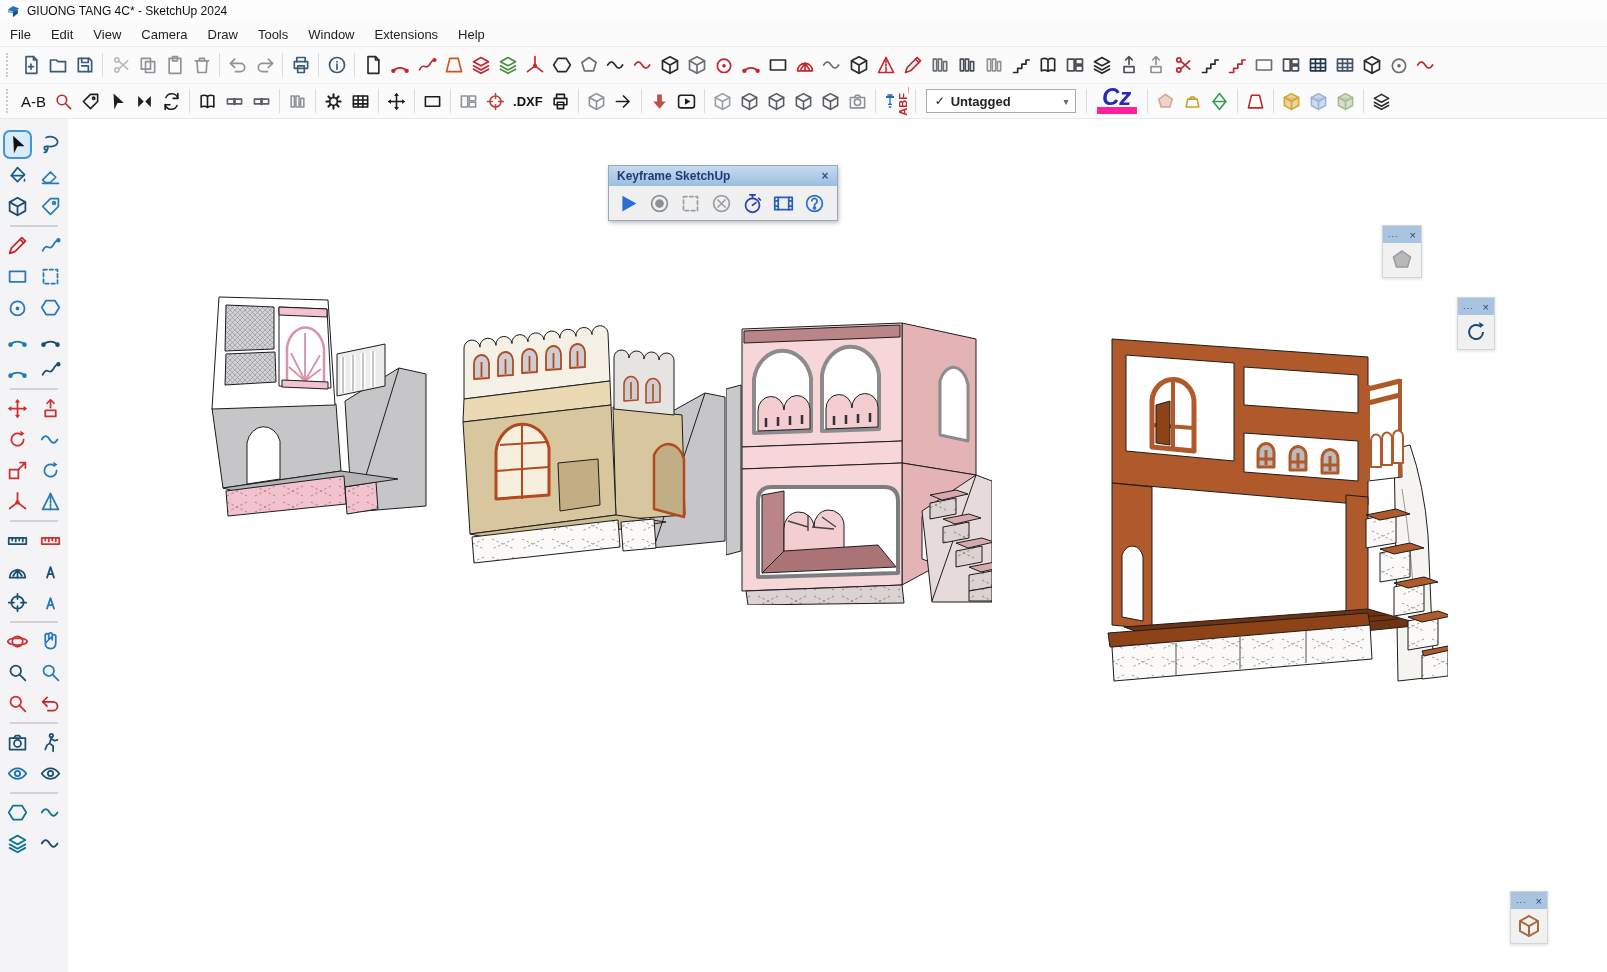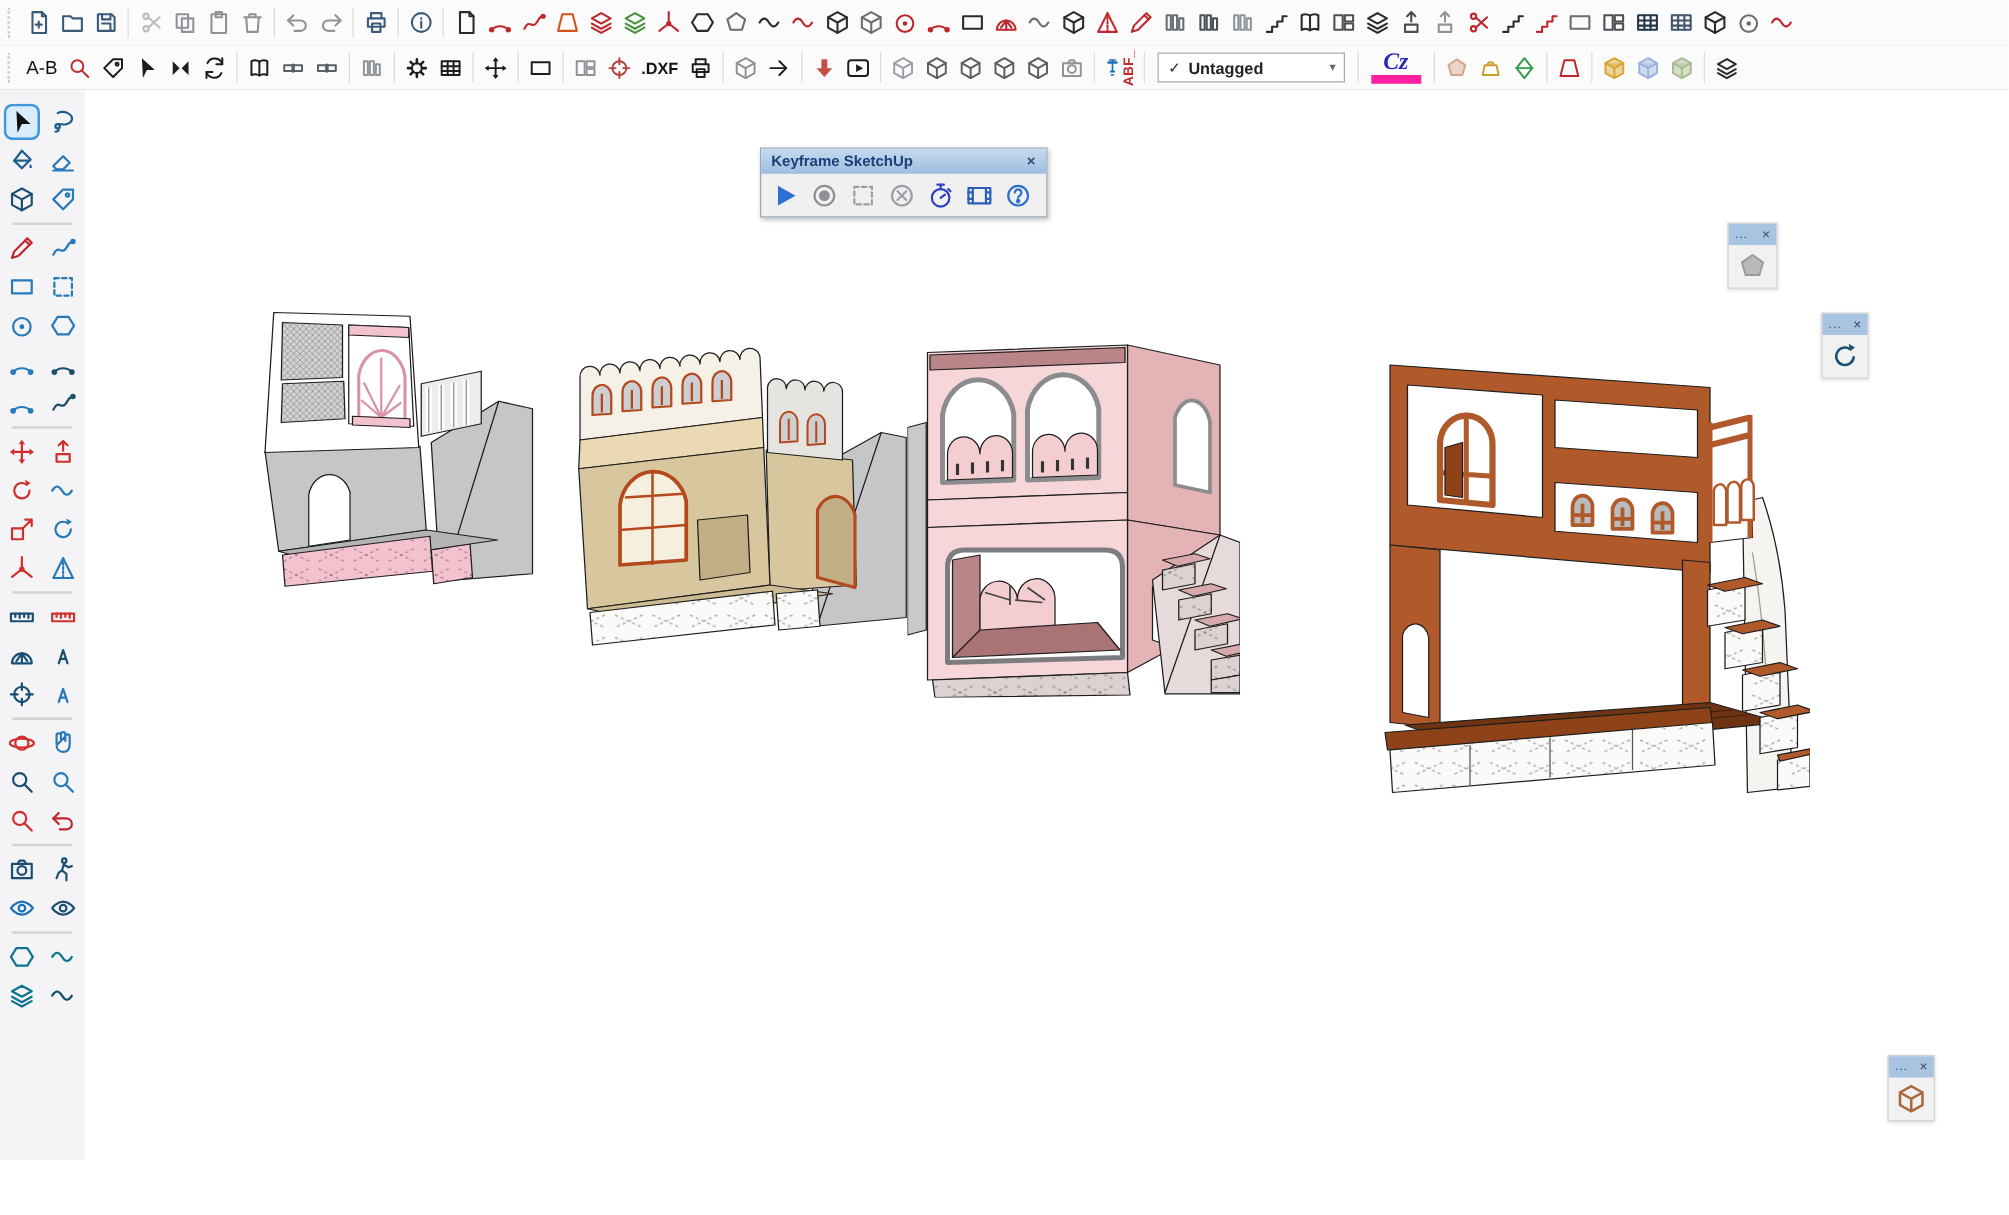--- a/index.html
+++ b/index.html
@@ -18,21 +18,21 @@
   .tbi.bold{font-weight:bold;font-size:13px;}
   .tbi.active{background:#d9ecfb;box-shadow:inset 0 0 0 2px #3f96da;border-radius:7px;}
   .tbsep{width:1px;height:24px;background:#d9dbde;margin:0 4px;flex:0 0 auto;}
   .grip{width:5px;height:24px;border-left:2px dotted #c9ccd0;margin:0 4px 0 2px;flex:0 0 auto;}
   .fillic{fill:currentColor;fill-opacity:.45;}
   
   .w-abf{display:inline-flex;align-items:center;height:30px;margin:0 2px;}
   .w-abf svg{width:16px;height:26px;color:#1b6fb8;}
   .w-abf .vtxt{writing-mode:vertical-rl;transform:rotate(180deg);font-size:11px;font-weight:bold;color:#c0272d;letter-spacing:0;line-height:1;}
   .w-cz{display:inline-flex;flex-direction:column;align-items:center;margin:0 6px;}
-  .w-cz .cz{font-family:Liberation Serif, serif;font-style:italic;font-weight:bold;font-size:19px;color:#2a2ab8;line-height:18px;}
+  .w-cz .cz{font-family:Liberation Sans, sans-serif;font-style:italic;font-weight:bold;font-size:24px;color:#2a2ab8;line-height:18px;}
   .w-cz .bar{width:40px;height:7px;background:#ff1fa0;margin-top:1px;}
   
   .tag-dd{display:inline-flex;align-items:center;width:148px;height:22px;background:#fff;border:1px solid #ababab;margin:0 6px;font-size:13px;color:#222;}
   .tag-dd .chk{margin:0 6px 0 8px;font-size:12px;}
   .tag-dd .val{flex:1;font-weight:bold;}
   .tag-dd .arr{color:#666;font-size:10px;padding:0 6px;border-left:1px solid transparent;}
   
   .workspace{display:flex;height:856px;}
   .left-toolbar{width:68px;background:#f4f4f6;padding-top:10px;flex:0 0 auto;}
   .lt-row{display:flex;justify-content:center;gap:4px;height:31px;align-items:center;}
@@ -329,20 +329,39 @@
         <path d="M4 3l20 10M24 3L4 13" stroke="#b08090" stroke-width="1" stroke-dasharray="2.5 2.5" fill="none"></path>
       </pattern>
   <pattern id="p-xg" width="28" height="16" patternUnits="userSpaceOnUse">
         <rect width="28" height="16" fill="#ddd2d2"></rect>
         <path d="M4 3l20 10M24 3L4 13" stroke="#8f8585" stroke-width="1" stroke-dasharray="2.5 2.5" fill="none"></path>
       </pattern>
 </defs>
 </svg>
 
 <div id="app">
+  <div class="titlebar">
+    <svg width="15" height="15" viewBox="0 0 24 24">
+        <path d="M3 9l8-6 10 4-8 6z" fill="#2b6fb8"></path>
+        <path d="M3 9l8 4 10-4-8 6-10-2z" fill="#6aa5d8"></path>
+        <path d="M11 13v8l8-6v-6z" fill="#1d4f8a"></path>
+      </svg>
+    <span>GIUONG TANG 4C* - SketchUp 2024</span>
+  </div>
+  <div class="menubar" id="menubar">
+      <span class="mi">File</span>
+      <span class="mi">Edit</span>
+      <span class="mi">View</span>
+      <span class="mi">Camera</span>
+      <span class="mi">Draw</span>
+      <span class="mi">Tools</span>
+      <span class="mi">Window</span>
+      <span class="mi">Extensions</span>
+      <span class="mi">Help</span>
+    </div>
   <div class="toolbar row1" id="tbrow1">
       <span class="grip"></span>
       <span class="tbi" style="color: rgb(58, 90, 122);">
         <svg viewBox="0 0 24 24" fill="none" stroke="currentColor" stroke-width="2" stroke-linecap="round" stroke-linejoin="round">
           <use href="#i-docnew"></use>
         </svg>
       </span>
       <span class="tbi" style="color: rgb(58, 90, 122);">
         <svg viewBox="0 0 24 24" fill="none" stroke="currentColor" stroke-width="2" stroke-linecap="round" stroke-linejoin="round">
           <use href="#i-folder"></use>

